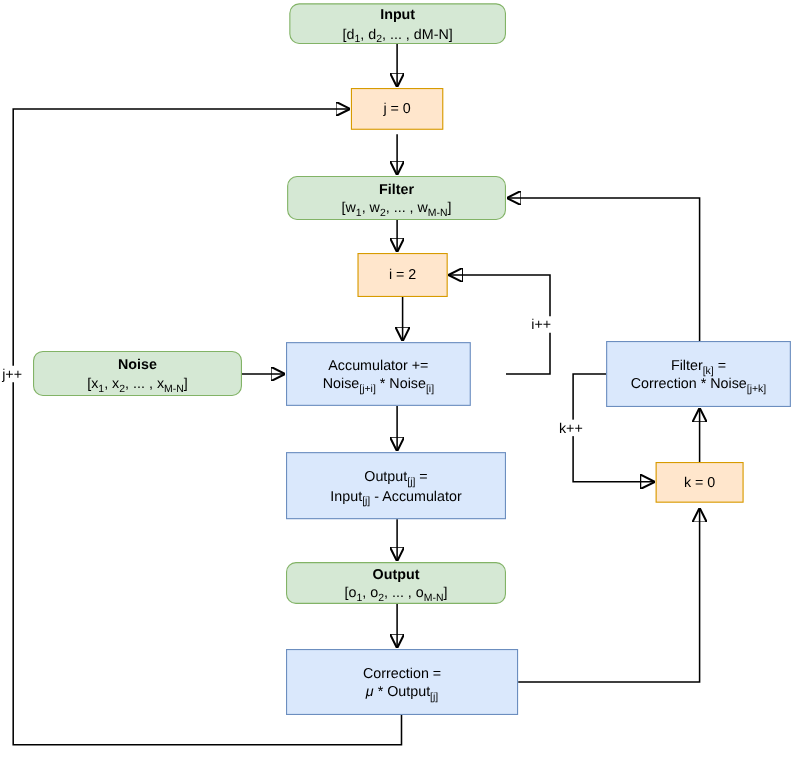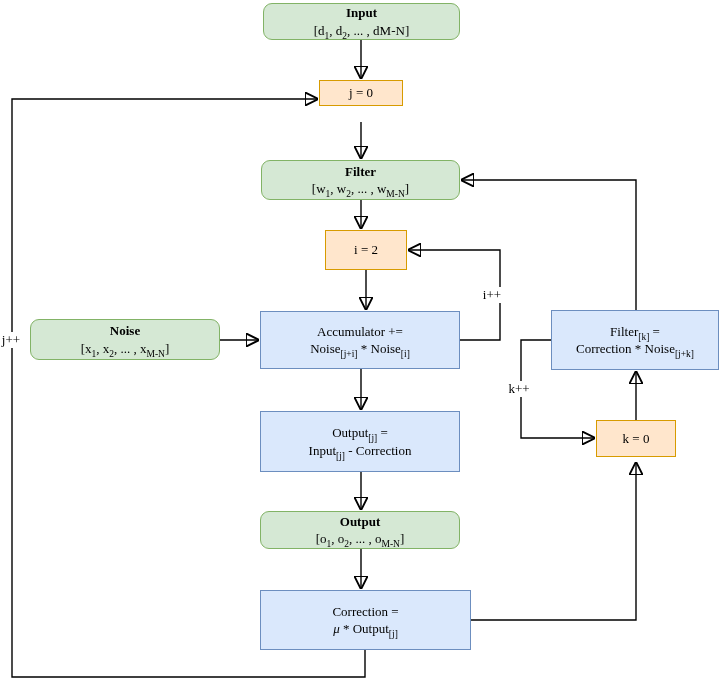--- a/index.html
+++ b/index.html
@@ -1,19 +1,19 @@
 <!DOCTYPE html>
 <html style="--canvas-bg: #ffffff; --green-fill: #d5e8d4; --green-stroke: #82b366; --orange-fill: #ffe6cc; --orange-stroke: #d79b00; --blue-fill: #dae8fc; --blue-stroke: #6c8ebf; --edge-color: #000000; --text-color: #000000;"><head>
 <meta charset="utf-8">
 <style>
   html,body { margin:0; padding:0; background:#fff; }
   .canvas {
     position:relative; width:721px; height:689px;
     background:var(--canvas-bg,#fff);
-    font-family:Liberation Serif, serif;
+    font-family:Liberation Sans, sans-serif;
     color:var(--text-color,#000);
     overflow:hidden;
   }
   svg.edges { position:absolute; left:0; top:0; width:721px; height:689px; }
   svg.edges path { fill:none; stroke:var(--edge-color,#000); stroke-width:1.4; }
   .node {
     position:absolute; box-sizing:border-box;
     display:flex; flex-direction:column; align-items:center; justify-content:center;
     text-align:center; font-size:13px; line-height:1.32;
   }
@@ -68,40 +68,40 @@
   <div class="node green" style="left:30px;top:319px;width:190px;height:41px">
     <div class="title">Noise</div>
     <div><span>[x</span><sub>1</sub><span>, x</span><sub>2</sub><span>, ... , x</span><sub>M-N</sub><span>]</span></div>
   </div>
 
   <div class="node green" style="left:260px;top:511px;width:200px;height:38px">
     <div class="title">Output</div>
     <div><span>[o</span><sub>1</sub><span>, o</span><sub>2</sub><span>, ... , o</span><sub>M-N</sub><span>]</span></div>
   </div>
 
-  <div class="node orange" style="left:319px;top:80px;width:84px;height:26px">
+  <div class="node orange" style="left:319px;top:80px;width:84px;height:38px">
     <div>j = 0</div>
   </div>
 
   <div class="node orange" style="left:325px;top:230px;width:82px;height:40px">
     <div>i = 2</div>
   </div>
 
   <div class="node orange" style="left:596px;top:420px;width:80px;height:37px">
     <div>k = 0</div>
   </div>
 
-  <div class="node blue" style="left:260px;top:311px;width:200px;height:58px">
+  <div class="node blue" style="left:260px;top:311px;width:168px;height:58px">
     <div><span>Accumulator +=</span></div>
     <div><span>Noise</span><sub>[j+i]</sub><span> * Noise</span><sub>[i]</sub></div>
   </div>
 
   <div class="node blue" style="left:260px;top:411px;width:200px;height:61px">
     <div><span>Output</span><sub>[j]</sub><span> =</span></div>
-    <div><span>Input</span><sub>[j]</sub><span> - Correction</span></div>
+    <div><span>Input</span><sub>[j]</sub><span> - Accumulator</span></div>
   </div>
 
   <div class="node blue" style="left:260px;top:590px;width:211px;height:60px">
     <div><span>Correction =</span></div>
     <div><span class="it">μ</span><span> * Output</span><sub>[j]</sub></div>
   </div>
 
   <div class="node blue" style="left:551px;top:310px;width:168px;height:60px">
     <div><span>Filter</span><sub>[k]</sub><span> =</span></div>
     <div><span>Correction * Noise</span><sub>[j+k]</sub></div>

